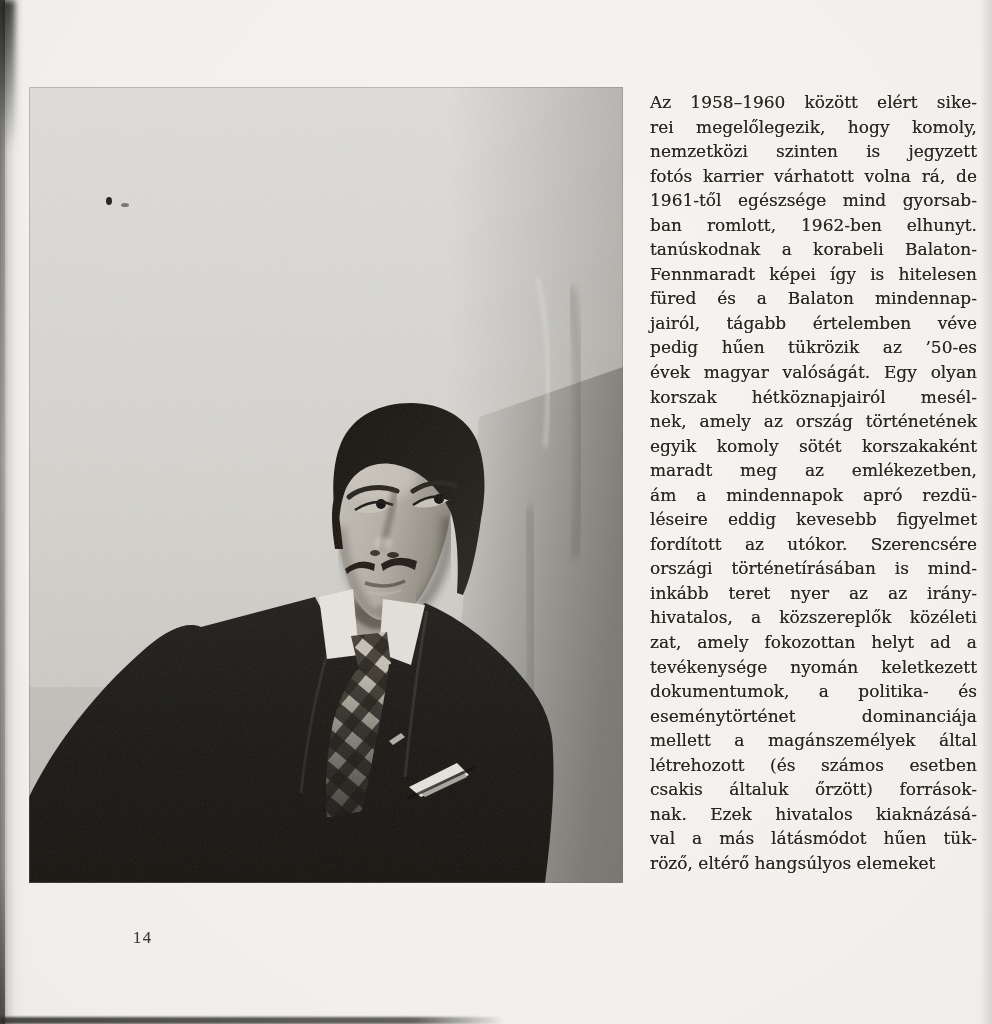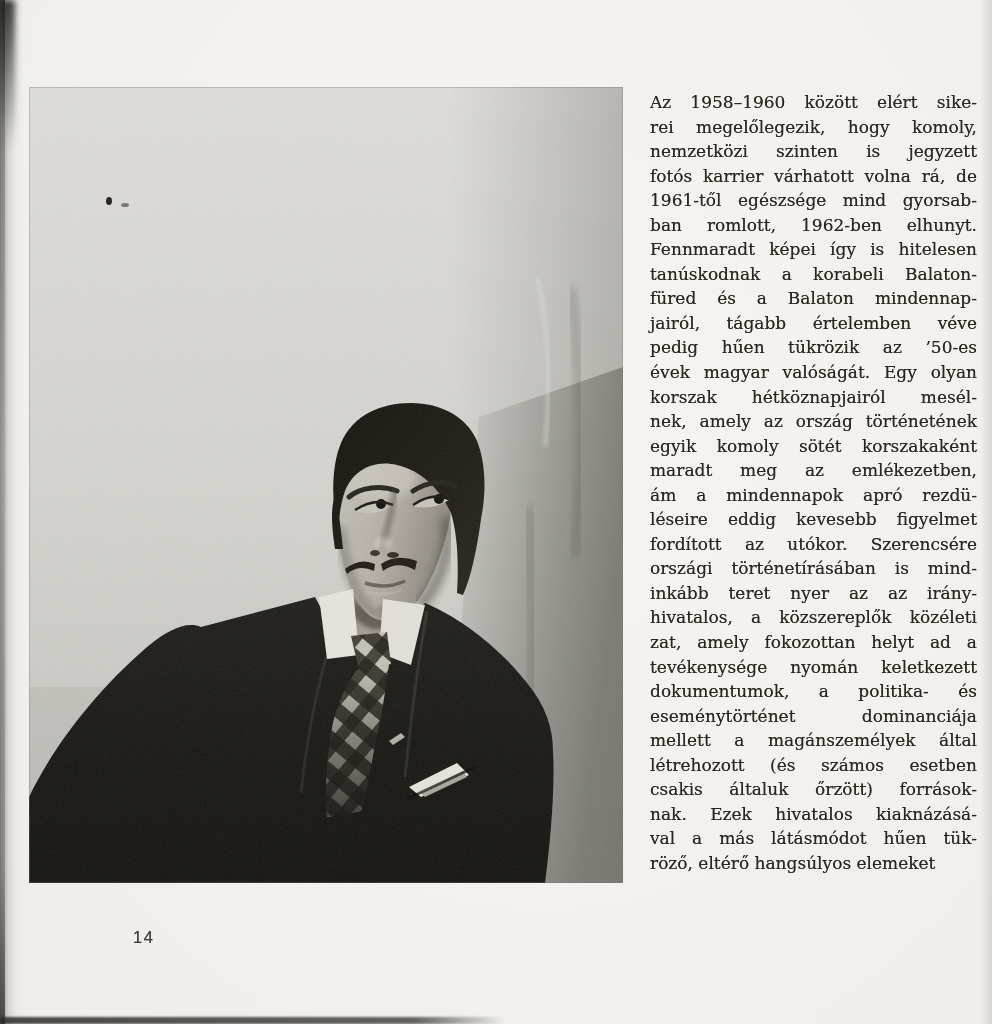--- a/index.html
+++ b/index.html
@@ -29,21 +29,21 @@
   
   .text-column { left:650px; top:90px; width:327px; color:#29261f; font-size:17px; }
   .text-column .text-line {
     position:relative; height:24.55px; line-height:24.55px;
     text-align:justify; text-align-last:justify;
     text-shadow:0 0 .5px rgba(41,38,31,.65);
     white-space:normal; overflow:visible;
   }
   .text-column .text-line:last-child { text-align-last:left; }
 
-  .page-number { left:133px; top:928px; font-family:Liberation Sans, sans-serif;
+  .page-number { left:133px; top:928px; font-family:Liberation Serif, serif;
     font-size:16.5px; color:#3c3b37; letter-spacing:1.5px;
     text-shadow:0 0 .4px rgba(60,59,55,.6); }
 </style>
 </head>
 <body>
 
 <div class="scan">
 
   <div class="photo">
     <svg width="594" height="796" viewBox="0 0 594 796">
@@ -181,22 +181,22 @@
     </svg>
   </div>
 
   <div class="text-column">
       <div class="text-line">Az 1958–1960 között elért sike-</div>
       <div class="text-line">rei megelőlegezik, hogy komoly,</div>
       <div class="text-line">nemzetközi szinten is jegyzett</div>
       <div class="text-line">fotós karrier várhatott volna rá, de</div>
       <div class="text-line">1961-től egészsége mind gyorsab-</div>
       <div class="text-line">ban romlott, 1962-ben elhunyt.</div>
+      <div class="text-line">tanúskodnak a korabeli Balaton-</div>
       <div class="text-line">Fennmaradt képei így is hitelesen</div>
-      <div class="text-line">tanúskodnak a korabeli Balaton-</div>
       <div class="text-line">füred és a Balaton mindennap-</div>
       <div class="text-line">jairól, tágabb értelemben véve</div>
       <div class="text-line">pedig hűen tükrözik az ’50-es</div>
       <div class="text-line">évek magyar valóságát. Egy olyan</div>
       <div class="text-line">korszak hétköznapjairól mesél-</div>
       <div class="text-line">nek, amely az ország történetének</div>
       <div class="text-line">egyik komoly sötét korszakaként</div>
       <div class="text-line">maradt meg az emlékezetben,</div>
       <div class="text-line">ám a mindennapok apró rezdü-</div>
       <div class="text-line">léseire eddig kevesebb figyelmet</div>

